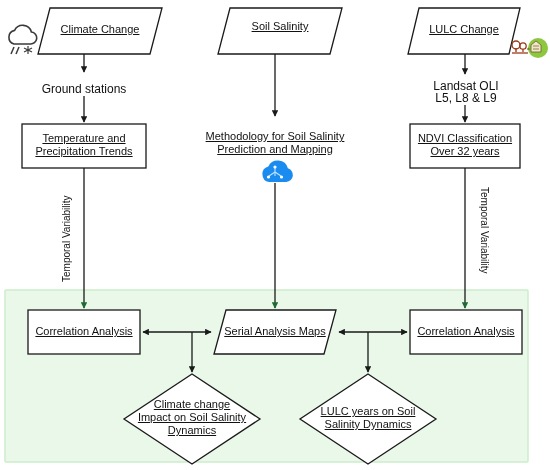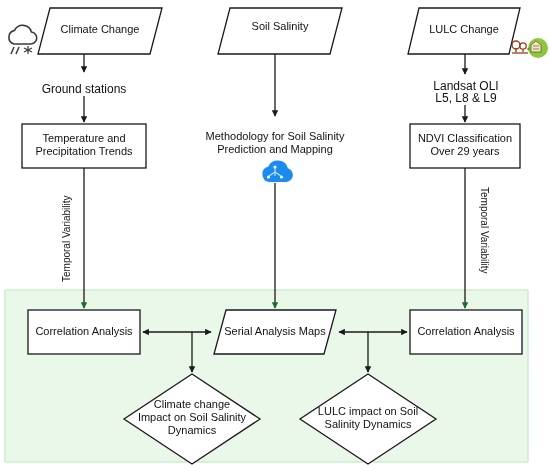--- a/index.html
+++ b/index.html
@@ -24,20 +24,21 @@
   }
   .node-label {
     position: absolute;
     text-align: center;
     color: #111111;
     font-family: "Liberation Sans", sans-serif;
     font-size: 11px;
     line-height: 13px;
     pointer-events: none;
     white-space: pre-line;
+    text-decoration: underline;
   }
   .edge-label {
     position: absolute;
     text-align: center;
     color: #111111;
     font-family: "Liberation Sans", sans-serif;
     font-size: 12px;
     line-height: 12px;
     white-space: pre-line;
   }
@@ -154,33 +155,33 @@
 
   <div class="node-label" style="left:408px; top:23px; width:112px;">LULC Change</div>
 
   <div class="node-label" style="left:22px; top:132px; width:124px;">Temperature and
 Precipitation Trends</div>
 
   <div class="node-label" style="left:191px; top:130px; width:168px;">Methodology for Soil Salinity
 Prediction and Mapping</div>
 
   <div class="node-label" style="left:410px; top:132px; width:110px;">NDVI Classification
-Over 29 years</div>
+Over 32 years</div>
 
   <div class="node-label" style="left:28px; top:325px; width:112px;">Correlation Analysis</div>
 
   <div class="node-label" style="left:214px; top:325px; width:122px;">Serial Analysis Maps</div>
 
   <div class="node-label" style="left:410px; top:325px; width:112px;">Correlation Analysis</div>
 
   <div class="node-label" style="left:122px; top:398px; width:140px;">Climate change
 Impact on Soil Salinity
 Dynamics</div>
 
-  <div class="node-label" style="left:300px; top:405px; width:136px;">LULC impact on Soil
+  <div class="node-label" style="left:300px; top:405px; width:136px;">LULC years on Soil
 Salinity Dynamics</div>
 
   <div class="edge-label" style="left:38px; top:83px; width:92px;">Ground stations</div>
 
   <div class="edge-label" style="left:420px; top:80px; width:92px;text-align:center;">Landsat OLI
 L5, L8 &amp; L9</div>
 
   <div class="vert-label up" style="left:61px; top:282px;">Temporal Variability</div>
 
   <div class="vert-label down" style="left:490px; top:187px;">Temporal Variability</div>

